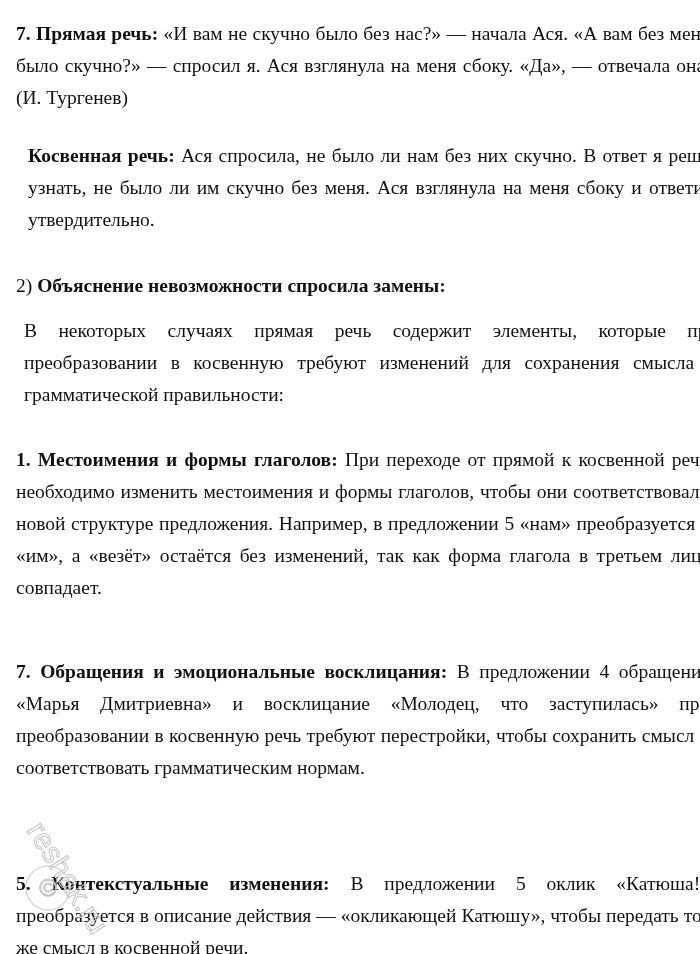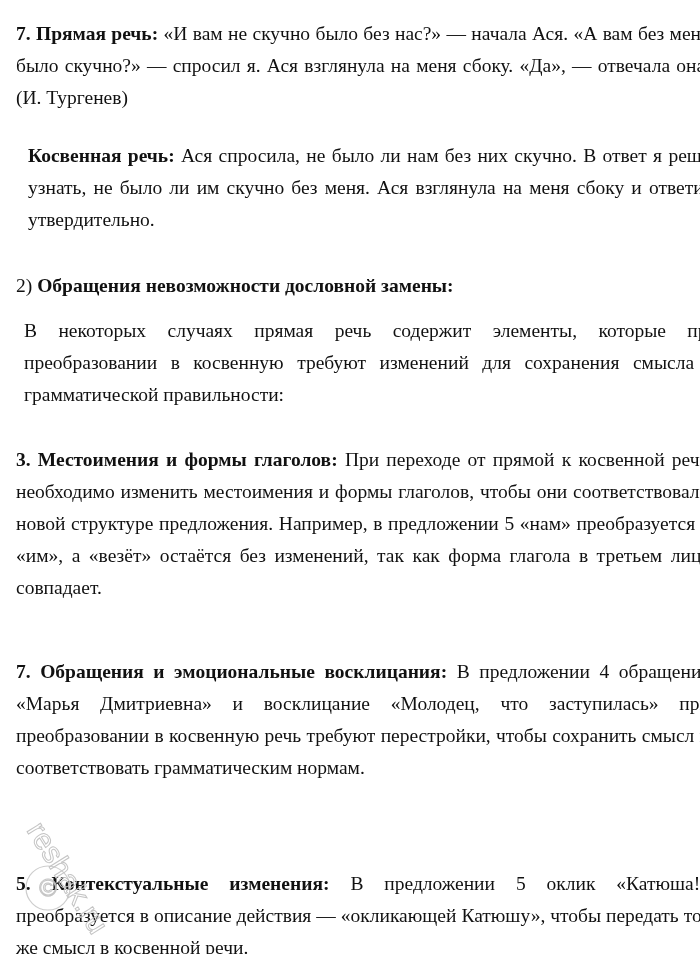--- a/index.html
+++ b/index.html
@@ -50,25 +50,25 @@
   </style>
 </head>
 <body>
 
 <div class="page">
 
   <p class="p-first jl"><b>7. Прямая речь:</b><span> «И вам не скучно было без нас?» — начала Ася. «А вам без меня было скучно?» — спросил я. Ася взглянула на меня сбоку. «Да», — отвечала она. (И. Тургенев)</span></p>
 
   <p class="p-indirect jl"><b>Косвенная речь:</b><span> Ася спросила, не было ли нам без них скучно. В ответ я решил узнать, не было ли им скучно без меня. Ася взглянула на меня сбоку и ответила утвердительно.</span></p>
 
-  <p class="p-heading2 jl"><span>2) </span><b>Обращения невозможности дословной замены:</b></p>
+  <p class="p-heading2 jl"><span>2) </span><b>Объяснение невозможности спросила замены:</b></p>
 
   <p class="p-intro jl"><span>В некоторых случаях прямая речь содержит элементы, которые при преобразовании в косвенную требуют изменений для сохранения смысла и грамматической правильности:</span></p>
 
-  <p class="p-item1 jl"><b>3. Местоимения и формы глаголов:</b><span> При переходе от прямой к косвенной речи необходимо изменить местоимения и формы глаголов, чтобы они соответствовали новой структуре предложения. Например, в предложении 5 «нам» преобразуется в «им», а «везёт» остаётся без изменений, так как форма глагола в третьем лице совпадает.</span></p>
+  <p class="p-item1 jl"><b>1. Местоимения и формы глаголов:</b><span> При переходе от прямой к косвенной речи необходимо изменить местоимения и формы глаголов, чтобы они соответствовали новой структуре предложения. Например, в предложении 5 «нам» преобразуется в «им», а «везёт» остаётся без изменений, так как форма глагола в третьем лице совпадает.</span></p>
 
   <p class="p-item2 jl"><b>7. Обращения и эмоциональные восклицания:</b><span> В предложении 4 обращение «Марья Дмитриевна» и восклицание «Молодец, что заступилась» при преобразовании в косвенную речь требуют перестройки, чтобы сохранить смысл и соответствовать грамматическим нормам.</span></p>
 
   <p class="p-item3 jl"><b>5. Контекстуальные изменения:</b><span> В предложении 5 оклик «Катюша!» преобразуется в описание действия — «окликающей Катюшу», чтобы передать тот же смысл в косвенной речи.</span></p>
 
 </div>
 
 <svg class="watermark" viewBox="0 0 160 194" xmlns="http://www.w3.org/2000/svg">
   <g fill="none" stroke="#c4c4c4" stroke-width="1.2" opacity="0.85">
     <circle cx="48" cy="128" r="22"></circle>

